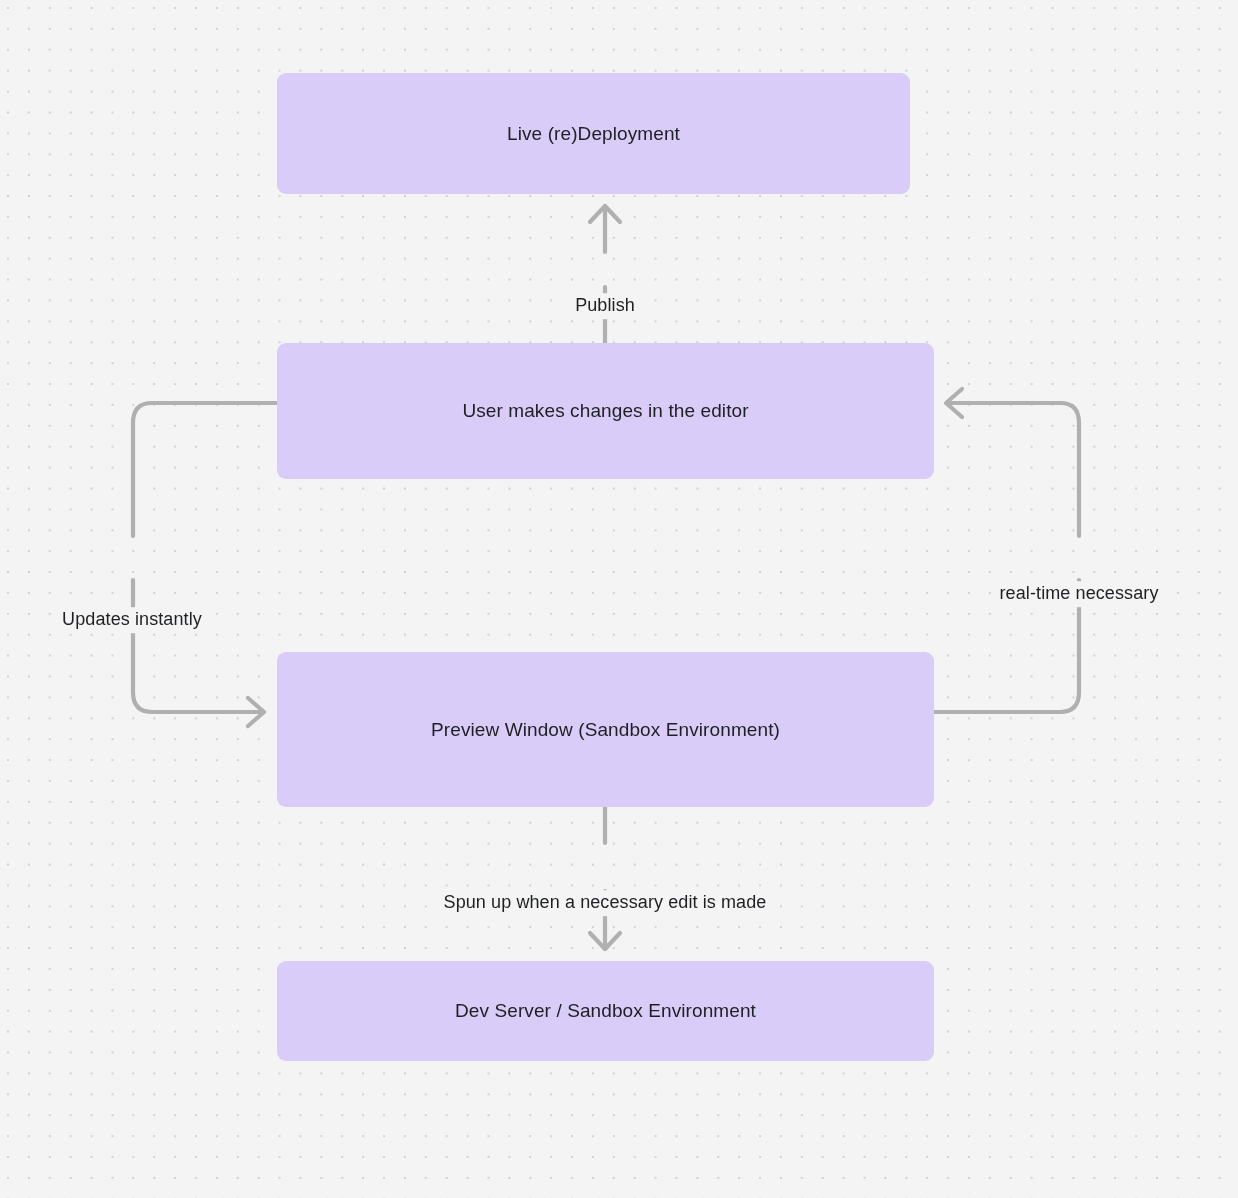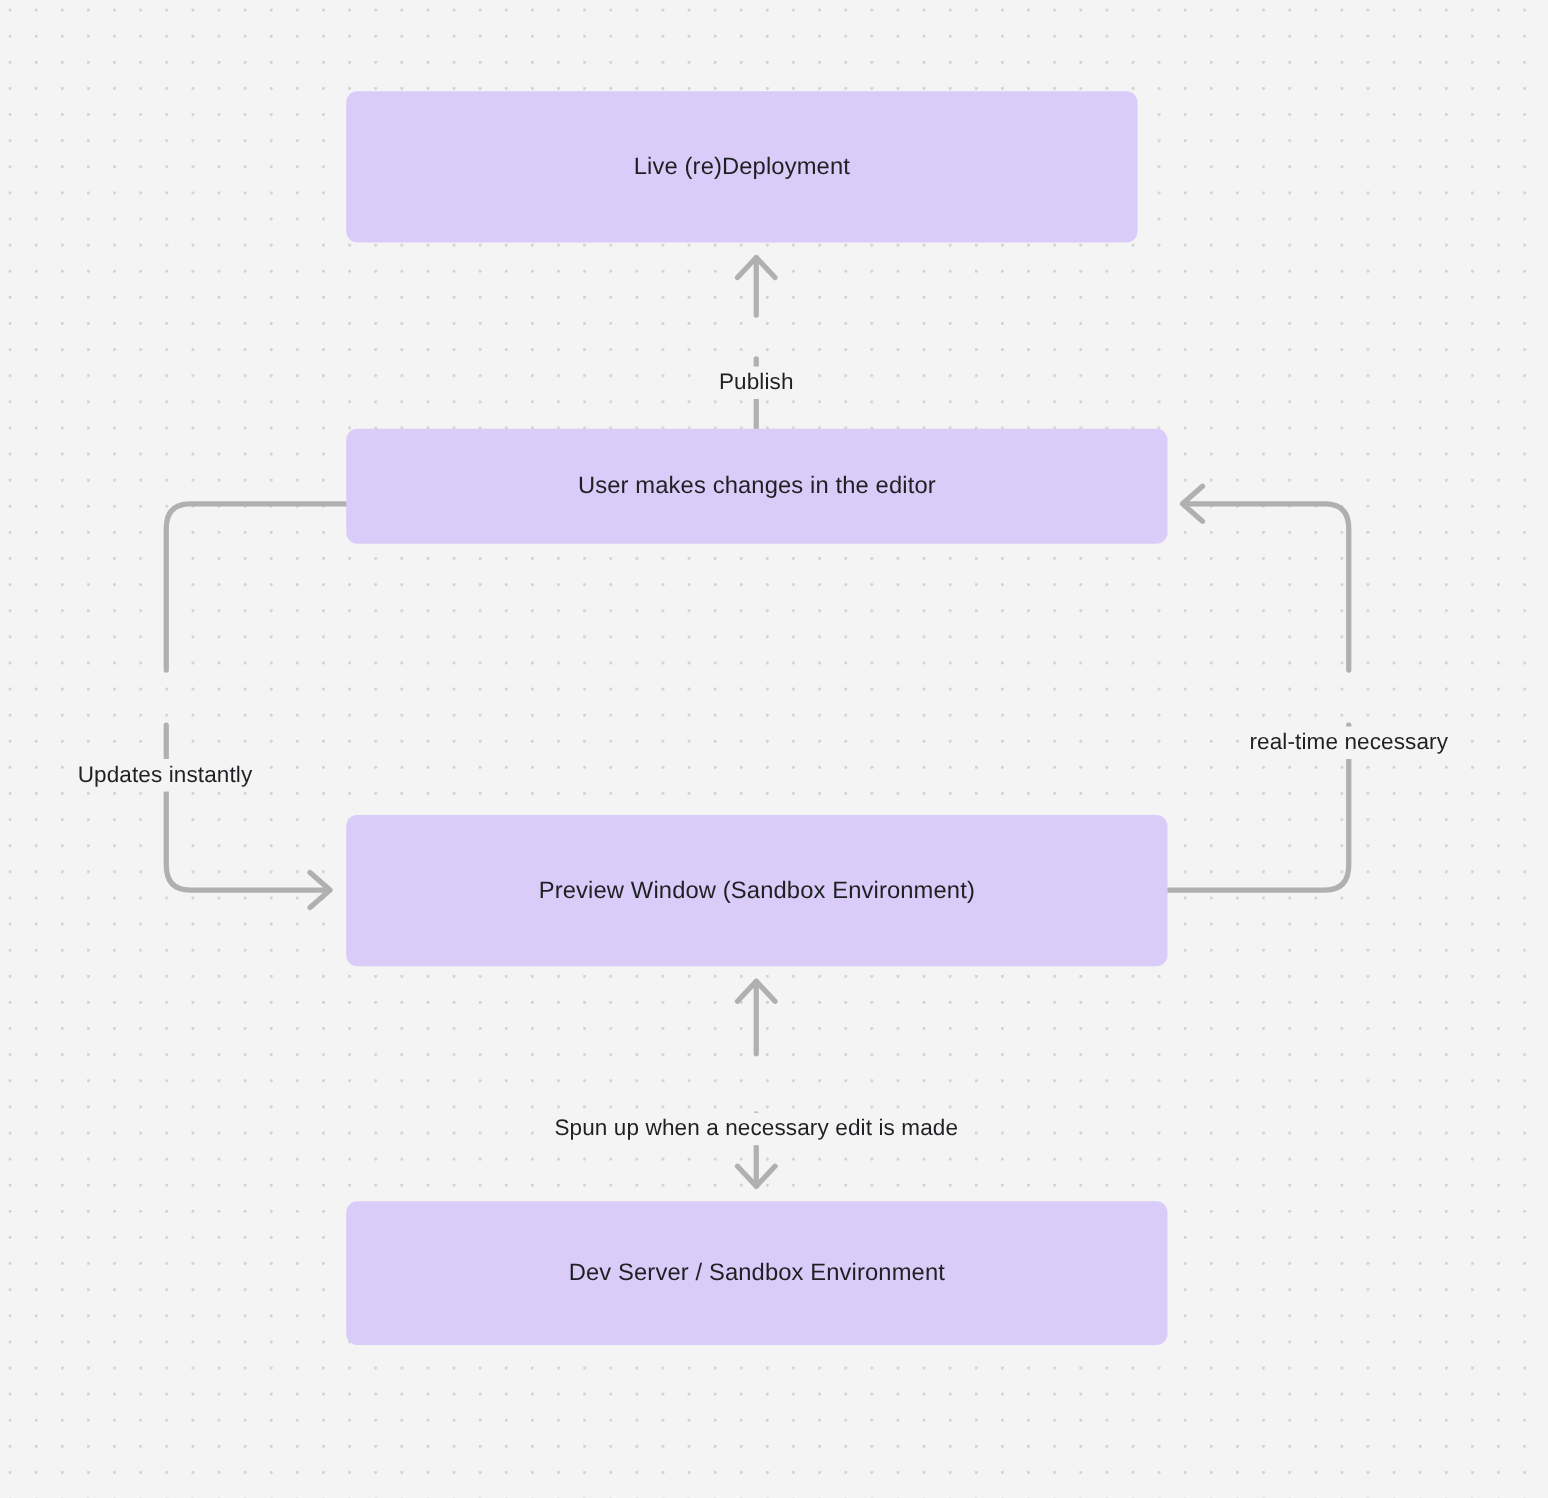--- a/index.html
+++ b/index.html
@@ -43,23 +43,23 @@
     align-items: center;
     justify-content: center;
     color: #1f2023;
     font-size: 19px;
     letter-spacing: 0.1px;
     line-height: 1.25;
     text-align: center;
   }
 
   #node-live      { left: 277px; top: 73px;  width: 633px; height: 121px; }
-  #node-editor    { left: 277px; top: 343px; width: 657px; height: 92px; }
-  #node-preview   { left: 277px; top: 652px; width: 657px; height: 121px; text-align: center; }
-  #node-devserver { left: 277px; top: 961px; width: 657px; height: 115px; }
+  #node-editor    { left: 277px; top: 343px; width: 657px; height: 136px; }
+  #node-preview   { left: 277px; top: 652px; width: 657px; height: 155px; text-align: center; }
+  #node-devserver { left: 277px; top: 961px; width: 657px; height: 100px; }
 
   .edge-label {
     position: absolute;
     color: #1f2023;
     font-size: 18px;
     letter-spacing: 0.1px;
     white-space: nowrap;
     background: #f4f4f4;
     padding: 2px 6px;
     transform: translate(-50%, -50%);

